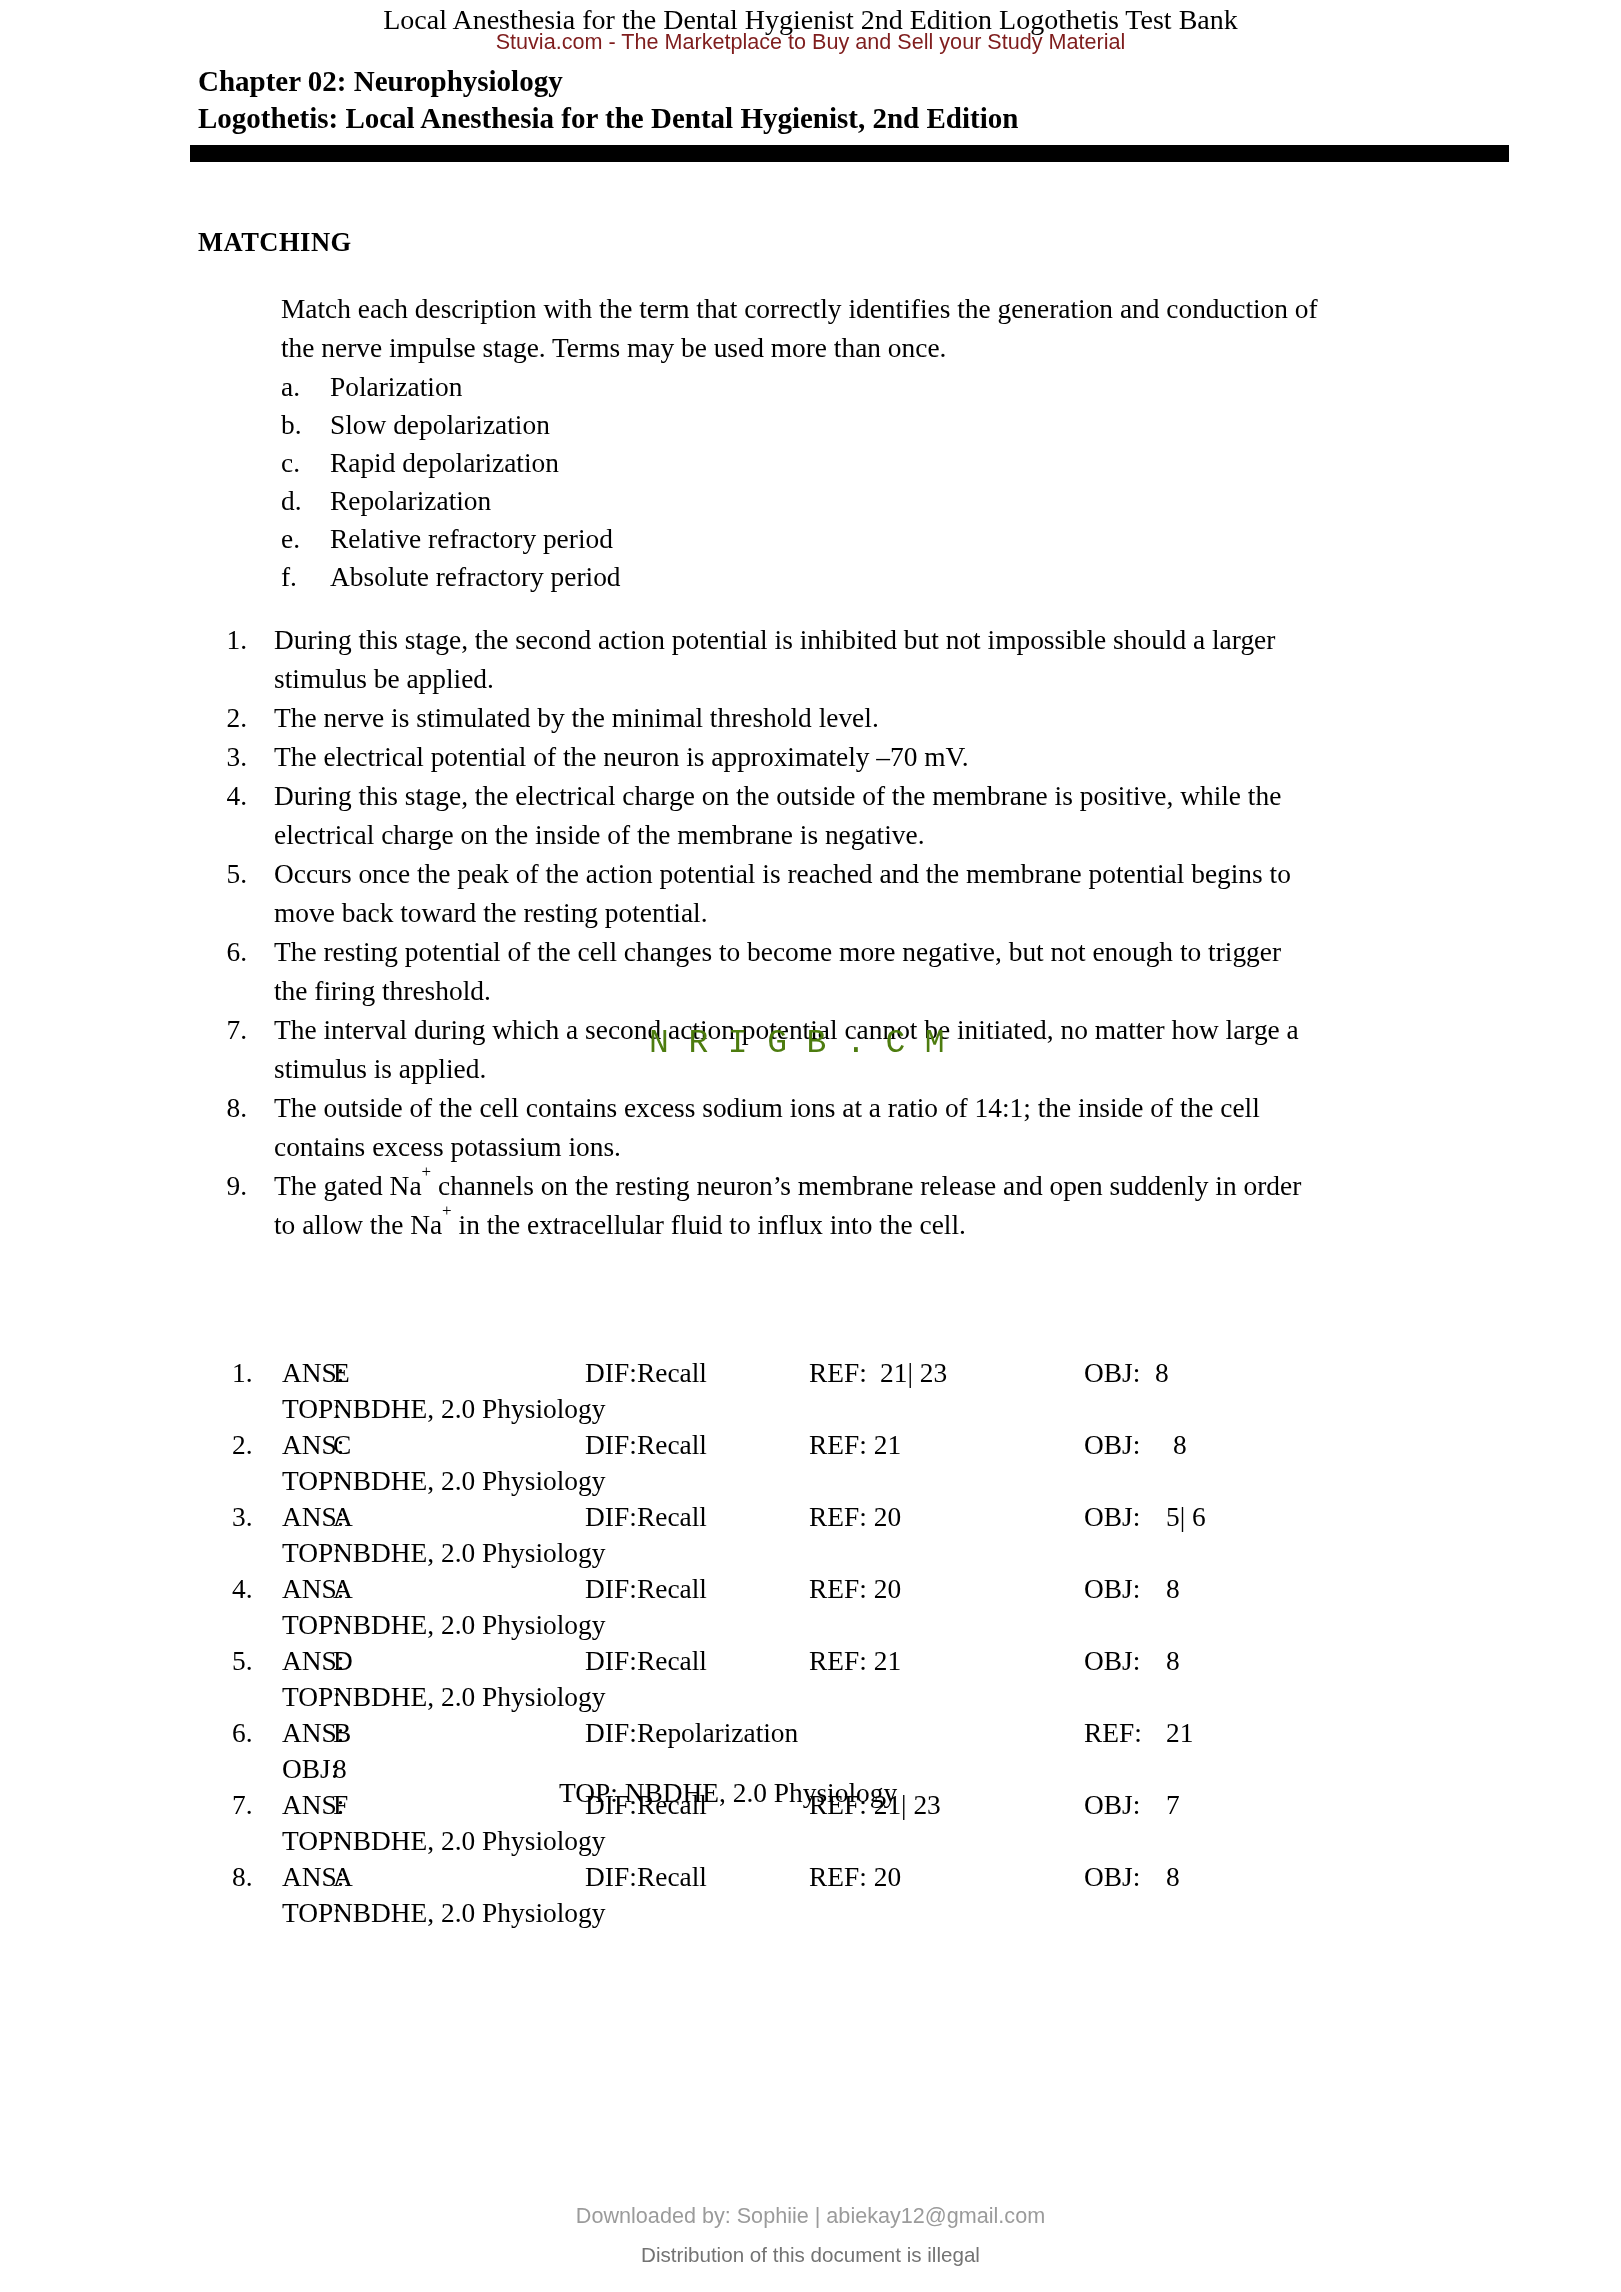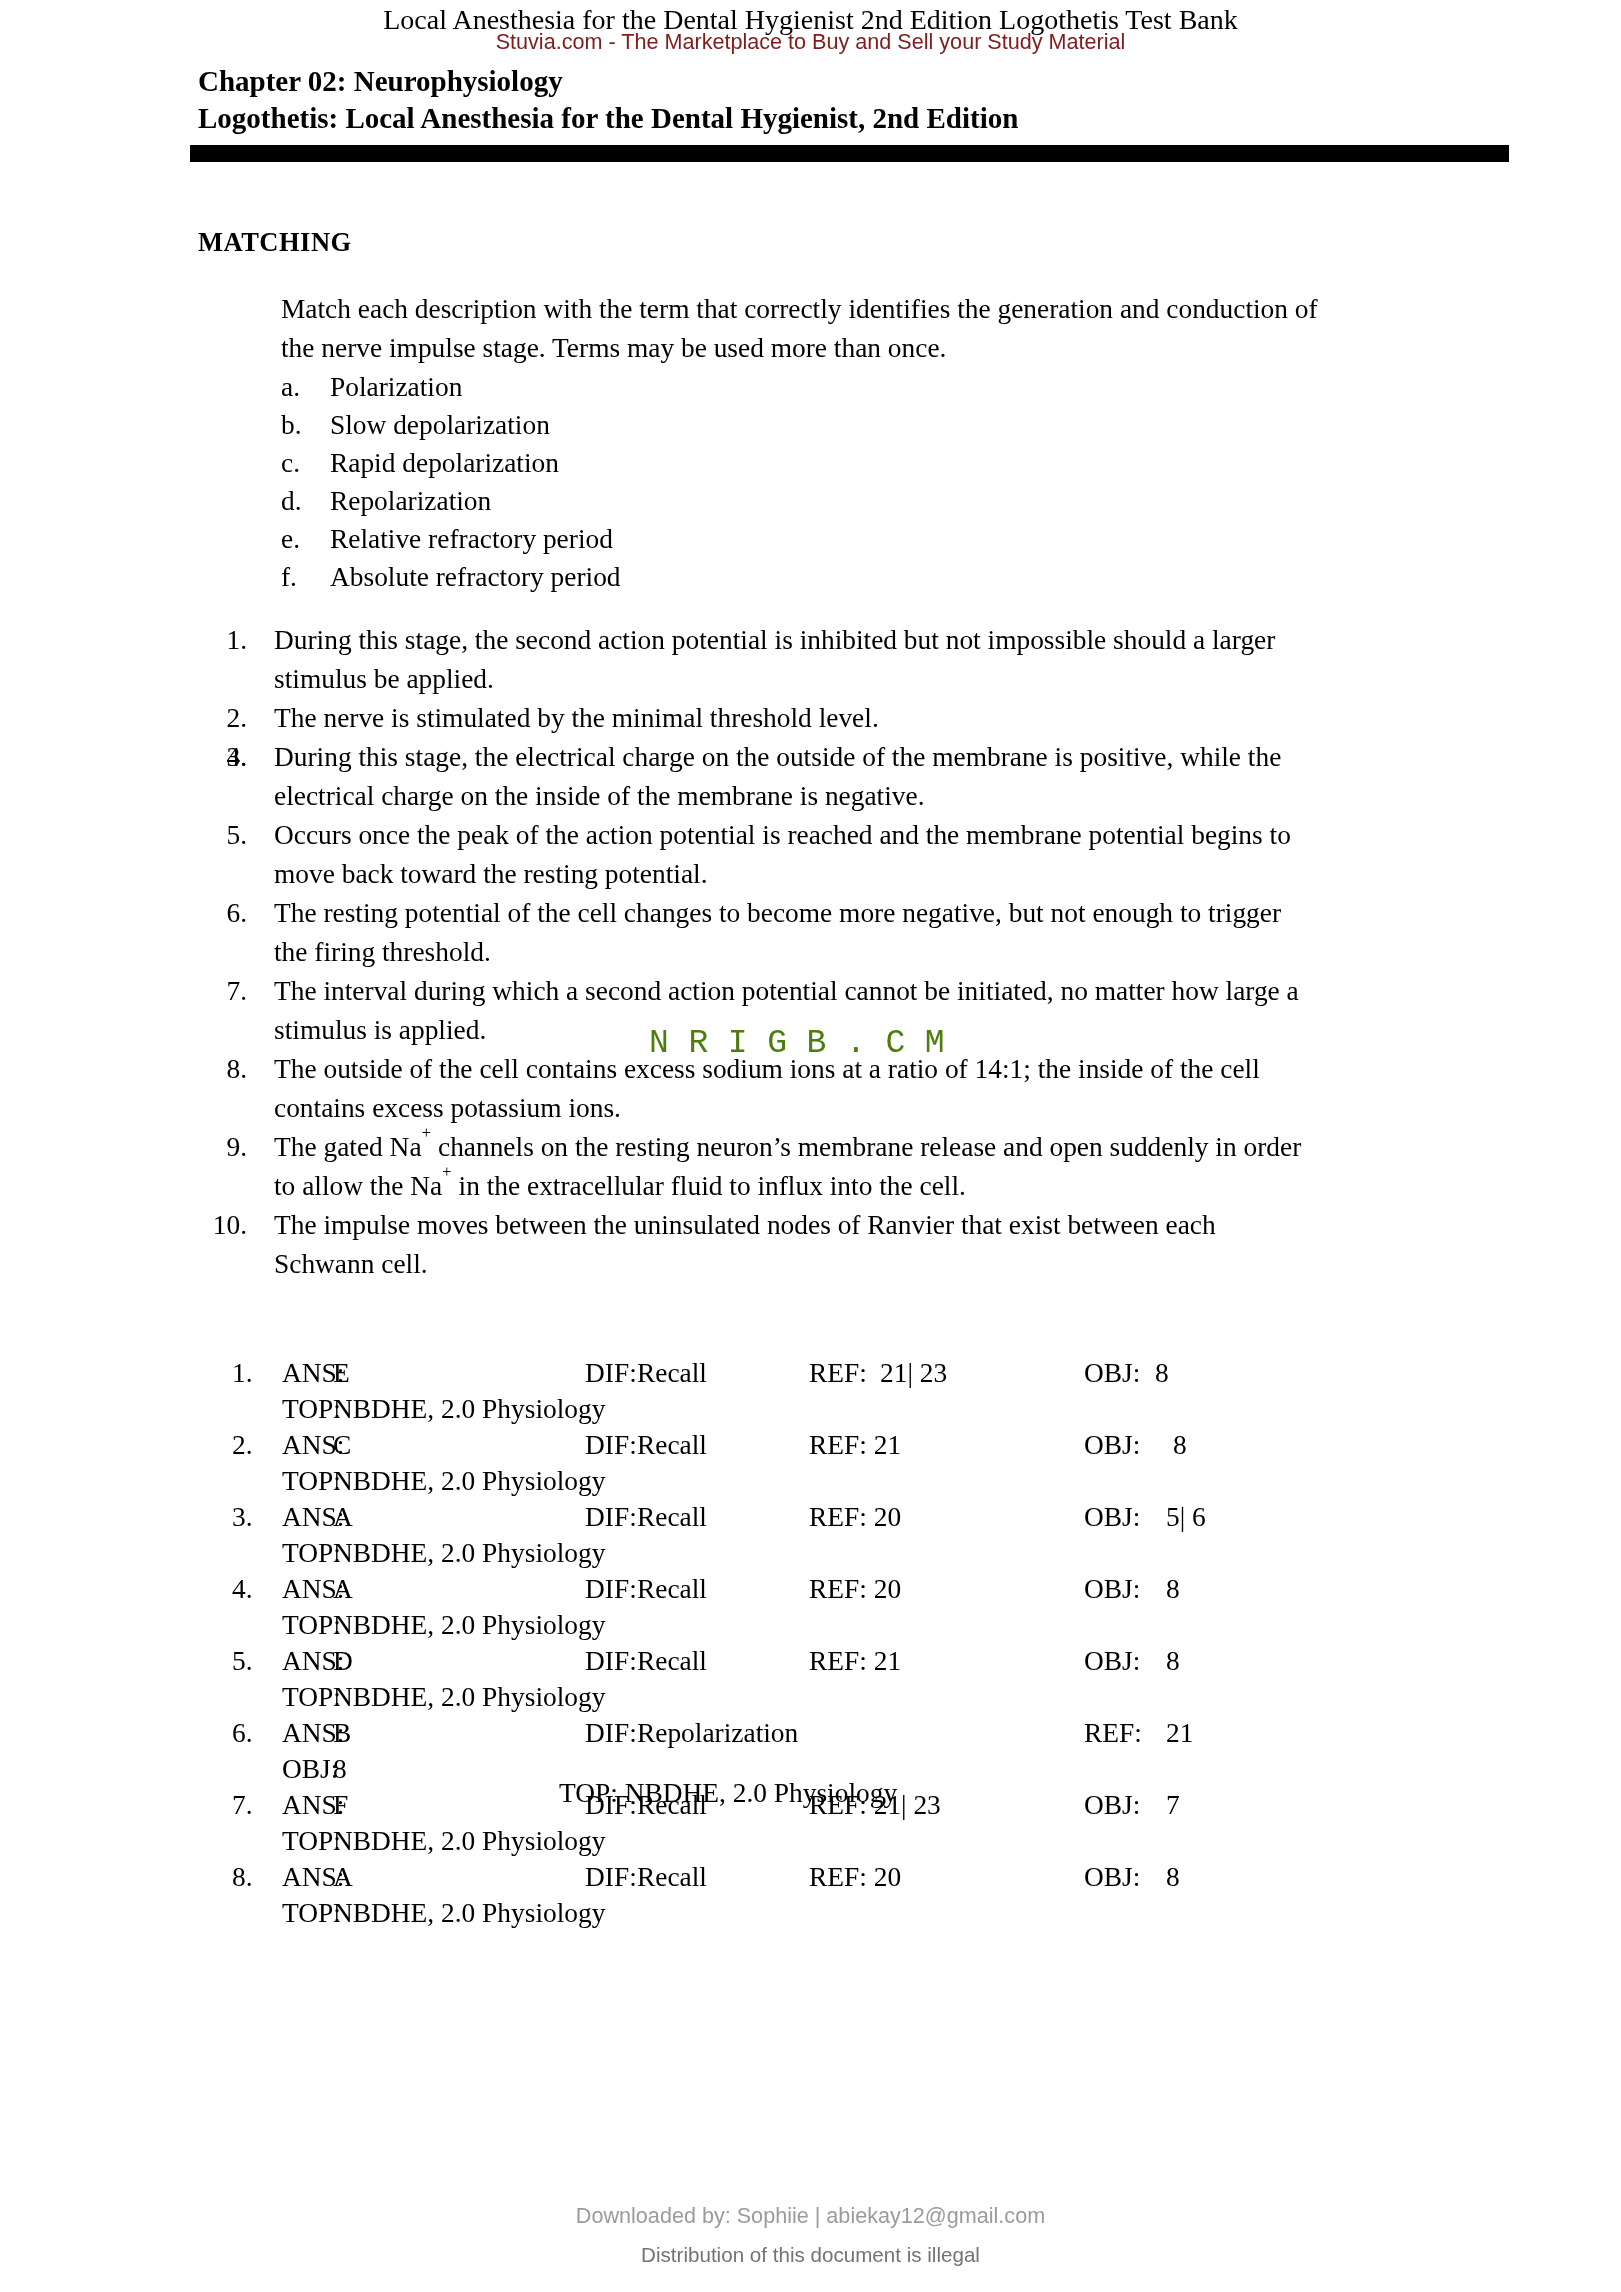--- a/index.html
+++ b/index.html
@@ -60,20 +60,21 @@
     <div class="q">
       <span class="qnum">1.</span>
       <span class="qtext">During this stage, the second action potential is inhibited but not impossible should a larger<br>stimulus be applied.</span>
     </div>
     <div class="q">
       <span class="qnum">2.</span>
       <span class="qtext">The nerve is stimulated by the minimal threshold level.</span>
     </div>
     <div class="q">
       <span class="qnum">3.</span>
+      <span class="qtext">The electrical potential of the neuron is approximately –70 mV.</span>
     </div>
     <div class="q">
       <span class="qnum">4.</span>
       <span class="qtext">During this stage, the electrical charge on the outside of the membrane is positive, while the<br>electrical charge on the inside of the membrane is negative.</span>
     </div>
     <div class="q">
       <span class="qnum">5.</span>
       <span class="qtext">Occurs once the peak of the action potential is reached and the membrane potential begins to<br>move back toward the resting potential.</span>
     </div>
     <div class="q">
@@ -84,24 +85,20 @@
       <span class="qnum">7.</span>
       <span class="qtext">The interval during which a second action potential cannot be initiated, no matter how large a<br>stimulus is applied.</span>
     </div>
     <div class="q">
       <span class="qnum">8.</span>
       <span class="qtext">The outside of the cell contains excess sodium ions at a ratio of 14:1; the inside of the cell<br>contains excess potassium ions.</span>
     </div>
     <div class="q">
       <span class="qnum">9.</span>
       <span class="qtext">The gated Na<sup>+</sup> channels on the resting neuron’s membrane release and open suddenly in order<br>to allow the Na<sup>+</sup> in the extracellular fluid to influx into the cell.</span>
-    </div>
-    <div class="q">
-      <span class="qnum">10.</span>
-      <span class="qtext">The impulse moves between the uninsulated nodes of Ranvier that exist between each<br>Schwann cell.</span>
     </div>
   </div>
 
 <div id="wm-mid" class="abs" style="color: #4d7c0f;">NRIGB.CM</div>
 
 <div id="answers" class="abs">
     <div class="aline">
       <span style="left: 232px;">1.</span>
       <span style="left: 282px;">ANS:</span>
       <span style="left: 333px;">E</span>

